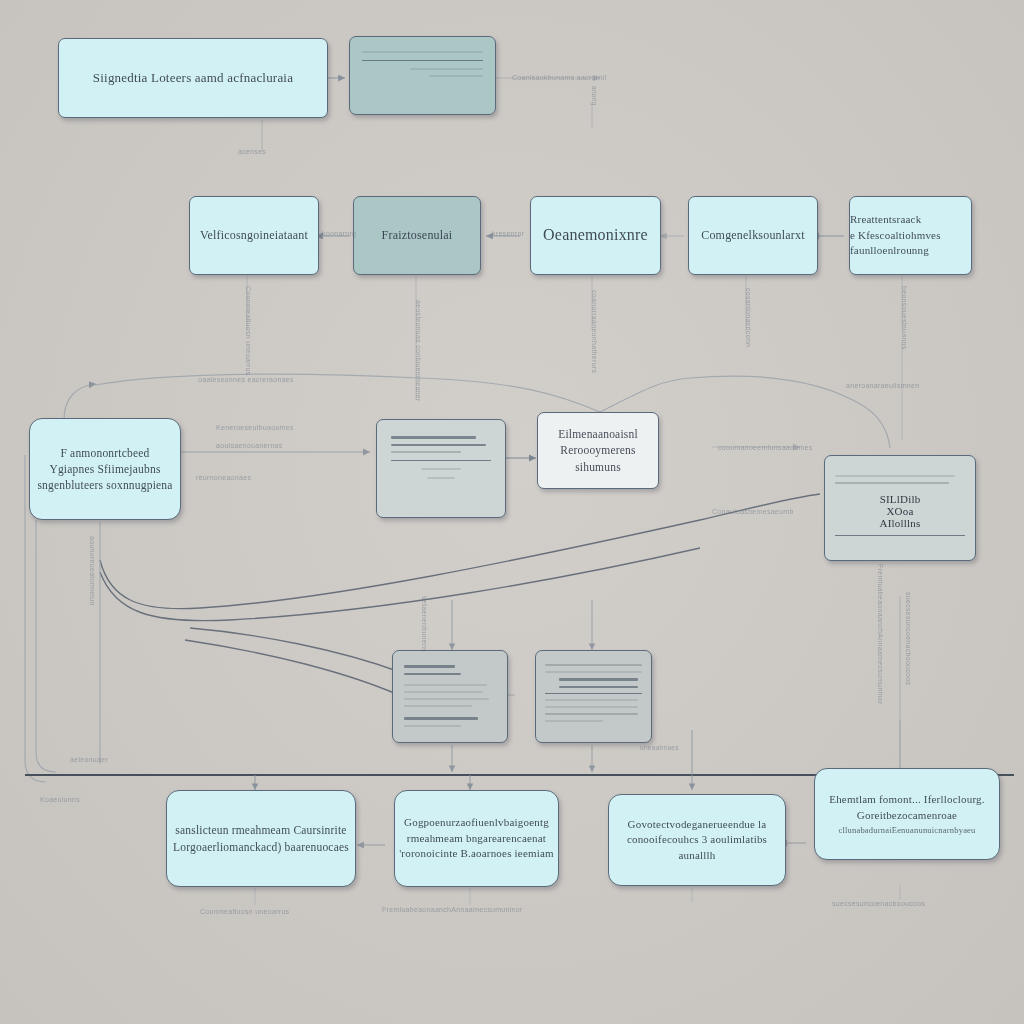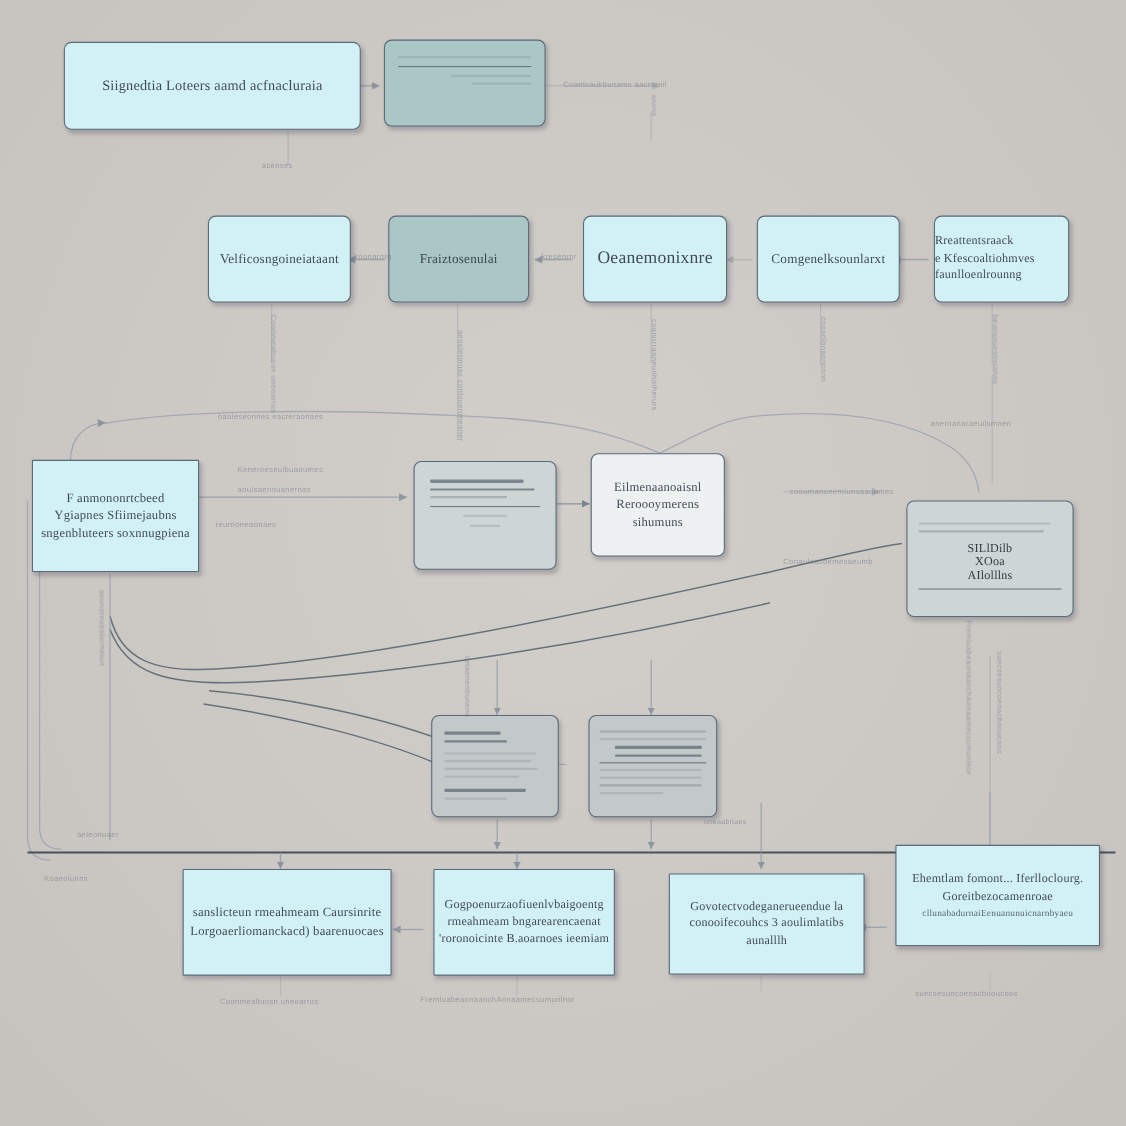--- a/index.html
+++ b/index.html
@@ -32,21 +32,21 @@
     color:#2b3440;
     letter-spacing:.2px;
     box-shadow:2px 3px 4px rgba(70,70,80,.30);
     overflow:hidden;
   }
   .fill-cyan  {background:#d2f1f4;margin-left:6px;}
   .fill-teal  {background:#aac6c5;}
   .fill-white {background:#eef1f2;}
   .fill-gray  {background:#c3c9c8;}
   .fill-panel {background:#cdd6d4;}
-  .sharp{border-radius:1px;}
+  .sharp{border-radius:13px;}
 
   .node .ln{
     display:block;
     line-height:1.42;
     white-space:nowrap;
   }
   .blur-txt{
     filter:blur(.42px);
     opacity:.88;
   }
@@ -225,21 +225,21 @@
     <div class="bars" style="padding:11px 14px;">
       <div class="bar dk" style="width:85%;"></div>
       <div class="bar dk" style="width:95%;"></div>
       <div class="bar" style="width:70%;"></div>
       <div class="rule"></div>
       <div class="bar lt" style="width:40%;margin:7px auto;"></div>
       <div class="bar lt" style="width:28%;margin:4px auto;"></div>
     </div>
   </div>
 
-  <div class="node fill-white" style="left:537px;top:412px;width:122px;height:94px;font-size:11.5px;">
+  <div class="node fill-white" style="left:537px;top:412px;width:122px;height:77px;font-size:11.5px;">
     <span class="ln blur-txt">Eilmenaanoaisnl</span>
     <span class="ln blur-txt">Reroooymerens</span>
     <span class="ln blur-txt">sihumuns</span>
   </div>
 
   <div class="node fill-panel" style="left:824px;top:455px;width:152px;height:106px;justify-content:flex-start;">
     <div class="bars" style="padding:14px 10px;">
       <div class="bar lt" style="width:92%;"></div>
       <div class="bar" style="width:88%;"></div>
       <div class="tbl-hdr" style="margin:9px 0 6px;flex-direction:column;">

